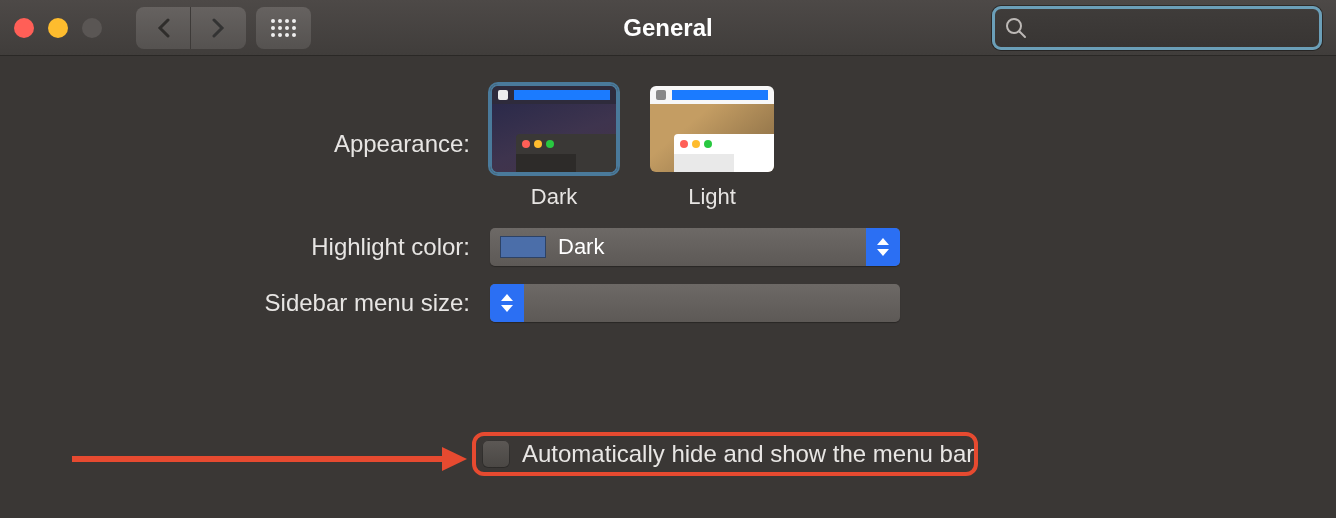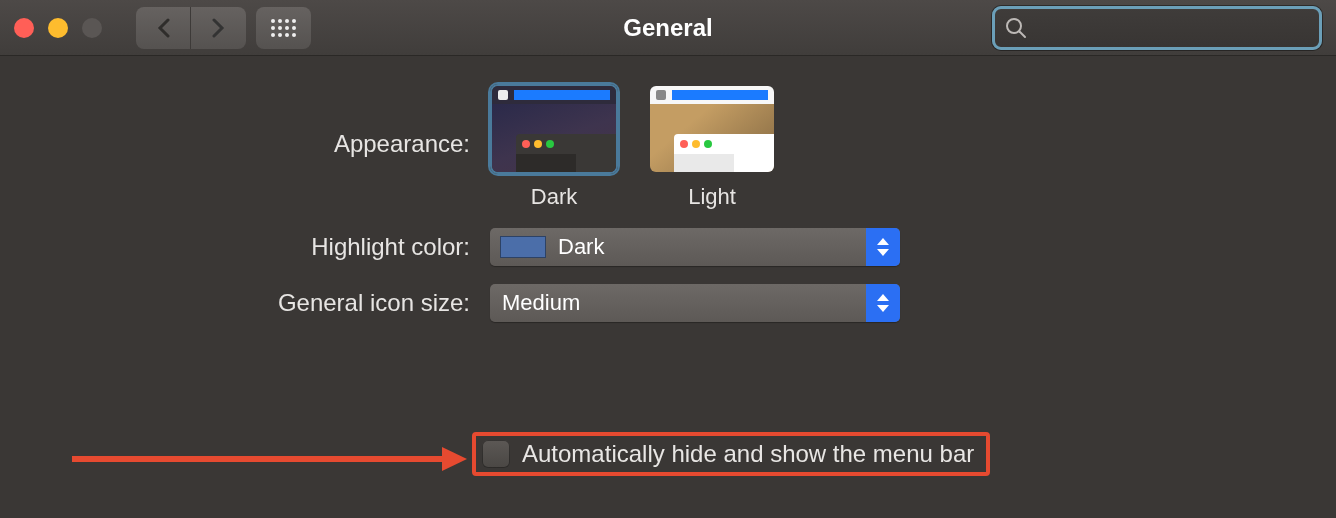--- a/index.html
+++ b/index.html
@@ -112,22 +112,22 @@
     display:flex; flex-direction:column; align-items:center; justify-content:center;
   }
   .select .stepper .up, .select .stepper .down { width:0;height:0;border-left:6px solid transparent;border-right:6px solid transparent; }
   .select .stepper .up { border-bottom:7px solid #fff; margin-bottom:4px; }
   .select .stepper .down { border-top:7px solid #fff; }
   
   .checkbox-row {
     position: absolute; left: 472px; top: 376px;
     display: flex; align-items: center;
     border: 4px solid #e64a30;
-    border-radius: 4px;
-    padding: 4px 12px 4px 6px;
+    border-radius: 12px;
+    padding: 4px 0 4px 6px;
   }
   .checkbox {
     width: 28px; height: 28px; border-radius: 6px;
     background: linear-gradient(#5c5855,#4a4744);
     box-shadow: inset 0 0 0 1px rgba(0,0,0,.4);
     margin-right: 12px;
     cursor: pointer;
   }
   .checkbox-label { font-size: 24px; color: #e8e6e4; }
   
@@ -226,24 +226,23 @@
         <div class="text">Dark</div>
         <div class="stepper">
             <div class="up"></div>
             <div class="down"></div>
           </div>
       </div>
     </div>
   </div>
 
   <div class="row">
-    <div class="label">General icon size:</div>
+    <div class="label">Sidebar menu size:</div>
     <div class="value">
       <div class="select">
-        <div class="text" style="margin-left:12px;">Medium</div>
         <div class="stepper">
             <div class="up"></div>
             <div class="down"></div>
           </div>
       </div>
     </div>
   </div>
 
   <div class="checkbox-row" id="checkbox-row" style="border-color: rgb(230, 74, 48);">
     <div class="checkbox"></div>

